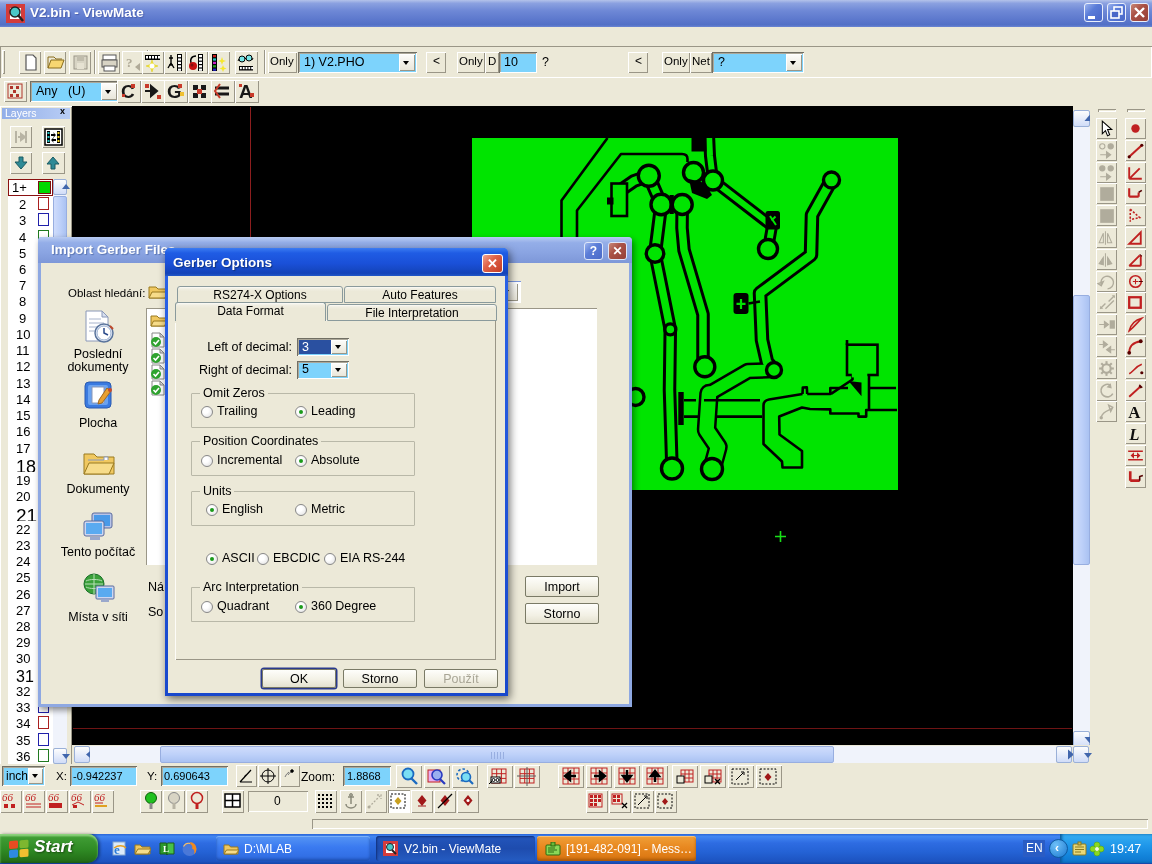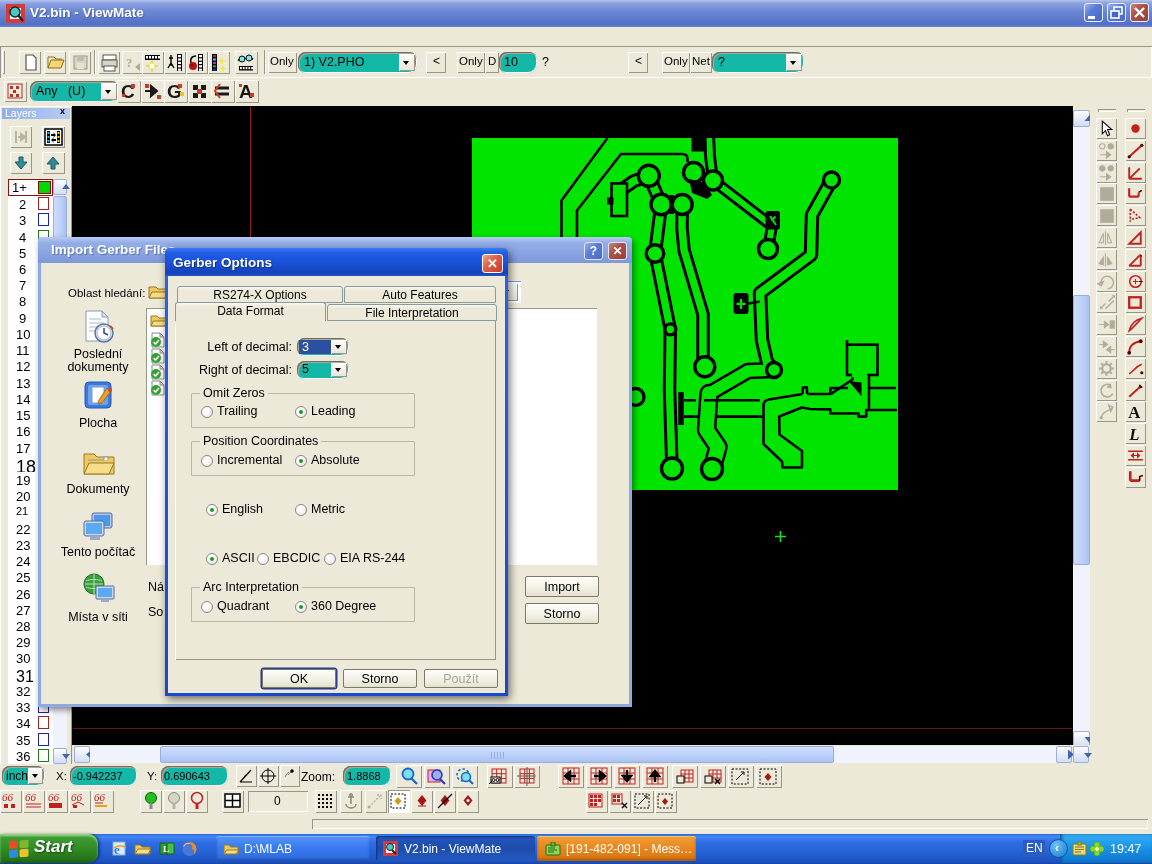--- a/index.html
+++ b/index.html
@@ -7,21 +7,21 @@
 #scr *{box-sizing:border-box;position:absolute;}
 .tb{background:#ece9d8;}
 .sk{background:#fff;box-shadow:inset 1px 1px 0 #9a9687, inset -1px -1px 0 #fff;border:0;}
 .groove{box-shadow:inset 1px 1px 0 #9a9687, inset -1px -1px 0 #fff;}
 .t{white-space:nowrap;}
 .winbtn{border-radius:3px;border:1px solid #e8eefc;background:linear-gradient(135deg,#9ab2ee,#5a7cd8 40%,#4866c8);color:#fff;font-size:13px;font-weight:bold;text-align:center;line-height:18px;}
 .wbr{background:linear-gradient(135deg,#c88878,#aa5246 40%,#964038);}
 .tbtn{background:#ece9d8;box-shadow:inset 1px 1px 0 #fff, inset -1px -1px 0 #9a9687;}
 .tsep{width:2px;box-shadow:inset 1px 0 0 #9a9687, inset -1px 0 0 #fff;}
 .grip{width:3px;box-shadow:inset 1px 1px 0 #fff, inset -1px -1px 0 #9a9687;background:#ece9d8;}
-.combo{background:#14b8a6;box-shadow:inset 1px 1px 0 #716f64, inset -1px -1px 0 #fff, inset 2px 2px 0 #aca899;border-radius:8px;}
+.combo{background:#7dd3fc;box-shadow:inset 1px 1px 0 #716f64, inset -1px -1px 0 #fff, inset 2px 2px 0 #aca899;}
 .cbtn{background:linear-gradient(180deg,#fdfdfb,#e8e5d8);box-shadow:inset 1px 1px 0 #fff, inset -1px -1px 0 #9a9687;}
 .arrdn{width:0;height:0;border-left:3.5px solid transparent;border-right:3.5px solid transparent;border-top:4px solid #000;}
 .xpbtn{border:1px solid #7a7a66;border-radius:2px;background:linear-gradient(180deg,#fefefb,#f2f0e4 60%,#e4e1cf);text-align:center;color:#000;}
 .gb{border:1px solid #b9b8a8;border-radius:1px;}
 .gb>span{position:absolute;left:8px;top:-8px;background:#ece9d8;padding:0 3px;font-size:12.5px;}
 .radio{width:12px;height:12px;border-radius:50%;border:1px solid #888;background:radial-gradient(circle at 35% 35%,#fff 30%,#ddd);}
 .rdot{left:3px;top:3px;width:4px;height:4px;border-radius:50%;background:#1a9a1a;}
 .lbl{font-size:12.5px;color:#000;}
 .sbtn{background:linear-gradient(180deg,#fdfdfd,#d0dcf8);border:1px solid #9ab0d8;border-radius:2px;text-align:center;}
 .sthumb{background:linear-gradient(90deg,#cfdcfb,#bed1f9 50%,#aac2f2);border:1px solid #98aee0;border-radius:2px;}
@@ -452,21 +452,21 @@
         </div>
         <div style="position:absolute;left:0;top:292.9px;width:45px;height:16px;background:#fff;">
           <span style="position:absolute;left:8px;top:1px;font-size:13px;">19</span>
           <div style="position:absolute;left:30px;top:1px;width:11px;height:13px;border:1px solid #207a20;background:#fff;"></div>
         </div>
         <div style="position:absolute;left:0;top:309.1px;width:45px;height:16px;background:#fff;">
           <span style="position:absolute;left:8px;top:1px;font-size:13px;">20</span>
           <div style="position:absolute;left:30px;top:1px;width:11px;height:13px;border:1px solid #aa2020;background:#fff;"></div>
         </div>
         <div style="position:absolute;left:0;top:325.4px;width:45px;height:16px;background:#fff;">
-          <span style="position:absolute;left:8px;top:1px;font-size:11px;">21</span>
+          <span style="position:absolute;left:8px;top:1px;font-size:19px;">21</span>
           <div style="position:absolute;left:30px;top:1px;width:11px;height:13px;border:1px solid #2020aa;background:#fff;"></div>
         </div>
         <div style="position:absolute;left:0;top:341.6px;width:45px;height:16px;background:#fff;">
           <span style="position:absolute;left:8px;top:1px;font-size:13px;">22</span>
           <div style="position:absolute;left:30px;top:1px;width:11px;height:13px;border:1px solid #207a20;background:#fff;"></div>
         </div>
         <div style="position:absolute;left:0;top:357.8px;width:45px;height:16px;background:#fff;">
           <span style="position:absolute;left:8px;top:1px;font-size:13px;">23</span>
           <div style="position:absolute;left:30px;top:1px;width:11px;height:13px;border:1px solid #aa2020;background:#fff;"></div>
         </div>
@@ -1237,20 +1237,23 @@
       <span class="lbl" style="position:absolute;left:146px;top:156px;white-space:nowrap;">Leading</span>
       <div class="gb" style="left:26px;top:193px;width:224px;height:35px;">
         <span>Position Coordinates</span>
       </div>
       <div class="radio" style="left:36px;top:207px;"></div>
       <span class="lbl" style="position:absolute;left:52px;top:205px;white-space:nowrap;">Incremental</span>
       <div class="radio" style="left:130px;top:207px;">
         <div class="rdot"></div>
       </div>
       <span class="lbl" style="position:absolute;left:146px;top:205px;white-space:nowrap;">Absolute</span>
+      <div class="gb" style="left:26px;top:243px;width:224px;height:35px;">
+        <span>Units</span>
+      </div>
       <div class="radio" style="left:41px;top:256px;">
         <div class="rdot"></div>
       </div>
       <span class="lbl" style="position:absolute;left:57px;top:254px;white-space:nowrap;">English</span>
       <div class="radio" style="left:130px;top:256px;"></div>
       <span class="lbl" style="position:absolute;left:146px;top:254px;white-space:nowrap;">Metric</span>
       <div class="gb" style="left:26px;top:291px;width:224px;height:35px;margin-top:48px;">
         <span>Character Coding</span>
       </div>
       <div class="radio" style="left:41px;top:305px;">

